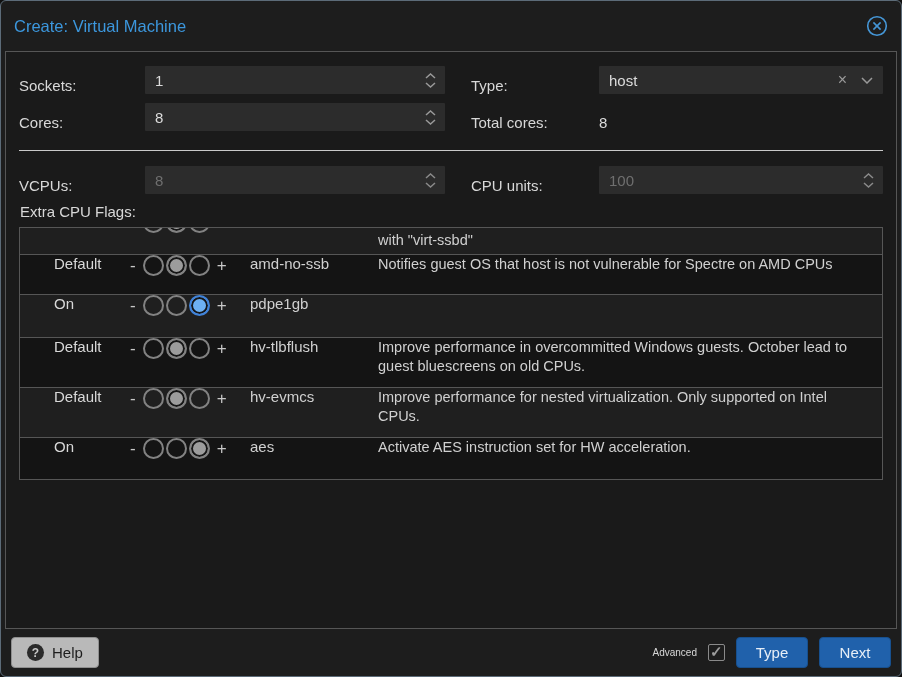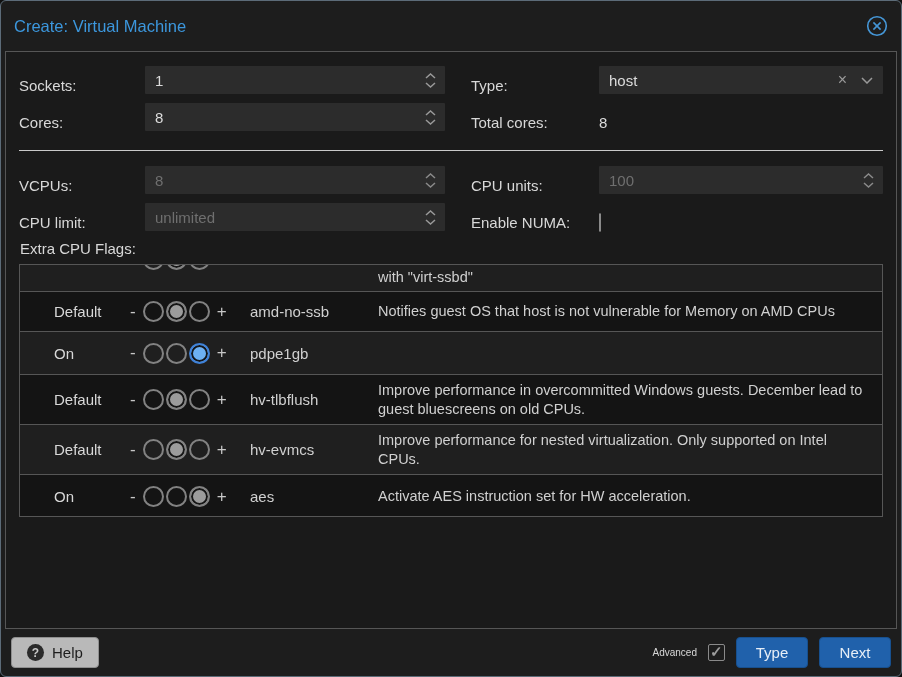--- a/index.html
+++ b/index.html
@@ -50,21 +50,21 @@
 
   .checkbox { width:17px; height:17px; border:1.5px solid #8a8a8a; border-radius:2px;
     background:transparent; position:relative; cursor:pointer; }
   .checkbox.checked::after { content:"✓"; position:absolute; left:1px; top:-2px;
     color:#9d9d9d; font-size:15px; font-weight:bold; }
 
   .section-label { margin:4px 0 7px 1px; }
 
   
   .flags-table { border:1px solid #565656; height:253px; overflow:hidden; }
-  .flag-row { display:flex; align-items:center; padding-left:34px;
+  .flag-row { display:flex; align-items:flex-start; padding-left:34px;
     border-bottom:1px solid #565656; }
   .flag-row:last-child { border-bottom:0; }
   .flag-row.shade-a { background:#1f1f1f; }
   .flag-row.shade-b { background:#141414; }
   .c-state { width:76px; flex:0 0 auto; color:#d8d8d8; }
   .c-slider { width:120px; flex:0 0 auto; }
   .c-name { width:128px; flex:0 0 auto; color:#d0d0d0; }
   .c-desc { flex:1 1 auto; color:#d0d0d0; padding-right:12px; line-height:19px; font-size:14.5px; }
 
   .flag-slider { display:flex; align-items:center; }
@@ -183,39 +183,20 @@
           <svg width="11" height="6" viewBox="0 0 11 6">
               <polyline points="1,5 5.5,1 10,5" fill="none" stroke="#8a8a8a" stroke-width="1.5"></polyline>
             </svg>
           <svg width="11" height="6" viewBox="0 0 11 6">
               <polyline points="1,1 5.5,5 10,1" fill="none" stroke="#8a8a8a" stroke-width="1.5"></polyline>
             </svg>
         </span>
       </div>
     </div>
 
-    <div class="form-row">
-      <span class="lbl">CPU limit:</span>
-      <div class="fld field">
-        <span class="val placeholder">unlimited</span>
-        <span class="spinner">
-          <svg width="11" height="6" viewBox="0 0 11 6">
-              <polyline points="1,5 5.5,1 10,5" fill="none" stroke="#999" stroke-width="1.5"></polyline>
-            </svg>
-          <svg width="11" height="6" viewBox="0 0 11 6">
-              <polyline points="1,1 5.5,5 10,1" fill="none" stroke="#999" stroke-width="1.5"></polyline>
-            </svg>
-        </span>
-      </div>
-      <span class="gapc"></span>
-      <span class="lbl2">Enable NUMA:</span>
-      <span class="fld2">
-        <span class="checkbox" id="numa-checkbox"></span>
-      </span>
-    </div>
 
 
     <div class="section-label">Extra CPU Flags:</div>
 
     <div class="flags-table">
 
       <div class="flag-row row-partial shade-a">
         <span class="c-state"></span>
         <span class="c-slider">
           <span class="flag-slider">
@@ -235,21 +216,21 @@
         <span class="c-slider">
           <span class="flag-slider">
             <span class="minus">-</span>
             <span class="dot"></span>
             <span class="dot filled"></span>
             <span class="dot"></span>
             <span class="plus">+</span>
           </span>
         </span>
         <span class="c-name">amd-no-ssb</span>
-        <span class="c-desc">Notifies guest OS that host is not vulnerable for Memory on AMD CPUs</span>
+        <span class="c-desc">Notifies guest OS that host is not vulnerable for Spectre on AMD CPUs</span>
       </div>
 
       <div class="flag-row row-focusedline shade-a">
         <span class="c-state">On</span>
         <span class="c-slider">
           <span class="flag-slider">
             <span class="minus">-</span>
             <span class="dot"></span>
             <span class="dot"></span>
             <span class="dot focused"></span>
@@ -264,21 +245,21 @@
         <span class="c-slider">
           <span class="flag-slider">
             <span class="minus">-</span>
             <span class="dot"></span>
             <span class="dot filled"></span>
             <span class="dot"></span>
             <span class="plus">+</span>
           </span>
         </span>
         <span class="c-name">hv-tlbflush</span>
-        <span class="c-desc">Improve performance in overcommitted Windows guests. December lead to guest bluescreens on old CPUs.</span>
+        <span class="c-desc">Improve performance in overcommitted Windows guests. October lead to guest bluescreens on old CPUs.</span>
       </div>
 
       <div class="flag-row row-double shade-a">
         <span class="c-state">Default</span>
         <span class="c-slider">
           <span class="flag-slider">
             <span class="minus">-</span>
             <span class="dot"></span>
             <span class="dot filled"></span>
             <span class="dot"></span>

